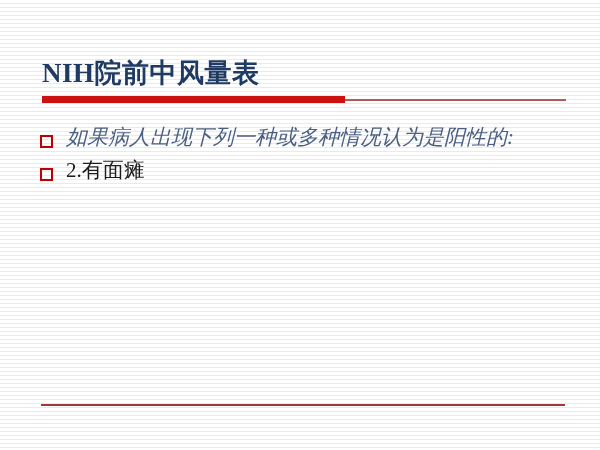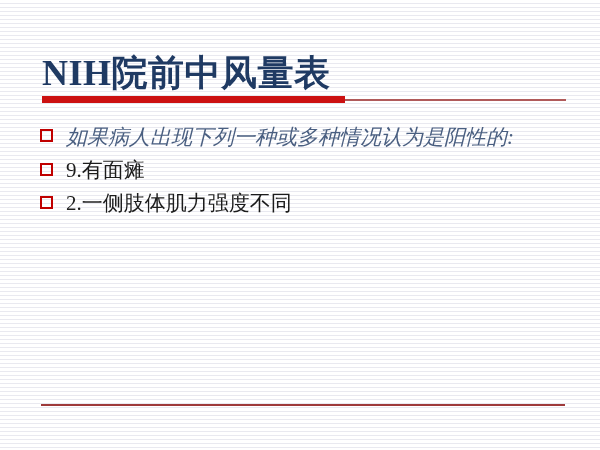--- a/index.html
+++ b/index.html
@@ -32,21 +32,21 @@
   .title-block {
     position: absolute;
     left: 42px;
     top: 56px;
     width: 520px;
   }
 
   .slide-title {
     margin: 0;
     font-family: "Liberation Serif", "DejaVu Serif", serif;
-    font-size: 36px;
+    font-size: 27px;
     line-height: 34px;
     font-weight: 700;
     letter-spacing: 0.5px;
     color: #1f3a63;
     white-space: nowrap;
   }
 
   
   .title-rule-wrap {
     position: absolute;
@@ -78,21 +78,21 @@
     left: 40px;
     top: 122px;
     width: 530px;
     margin: 0;
     padding: 0;
     list-style: none;
   }
 
   .bullet-row {
     display: flex;
-    align-items: flex-start;
+    align-items: center;
     margin-bottom: 2px;
   }
 
   .bullet-marker {
     flex: 0 0 auto;
     width: 13px;
     height: 13px;
     margin-top: 8px;
     margin-right: 13px;
     border: 2.5px solid #c00000;
@@ -149,26 +149,22 @@
 
   <ul class="body-list">
 
     <li class="bullet-row intro">
       <span class="bullet-marker"></span>
       <span class="bullet-text">如果病人出现下列一种或多种情况认为是阳性的:</span>
     </li>
 
     <li class="bullet-row item">
       <span class="bullet-marker"></span>
-      <span class="bullet-text">9.有面瘫</span>
+      <span class="bullet-text">2.有面瘫</span>
     </li>
 
-    <li class="bullet-row item">
-      <span class="bullet-marker"></span>
-      <span class="bullet-text">2.一侧肢体肌力强度不同</span>
-    </li>
 
 
   </ul>
 
   <div class="footer-rule"></div>
 
 </div>
 
 </body></html>

